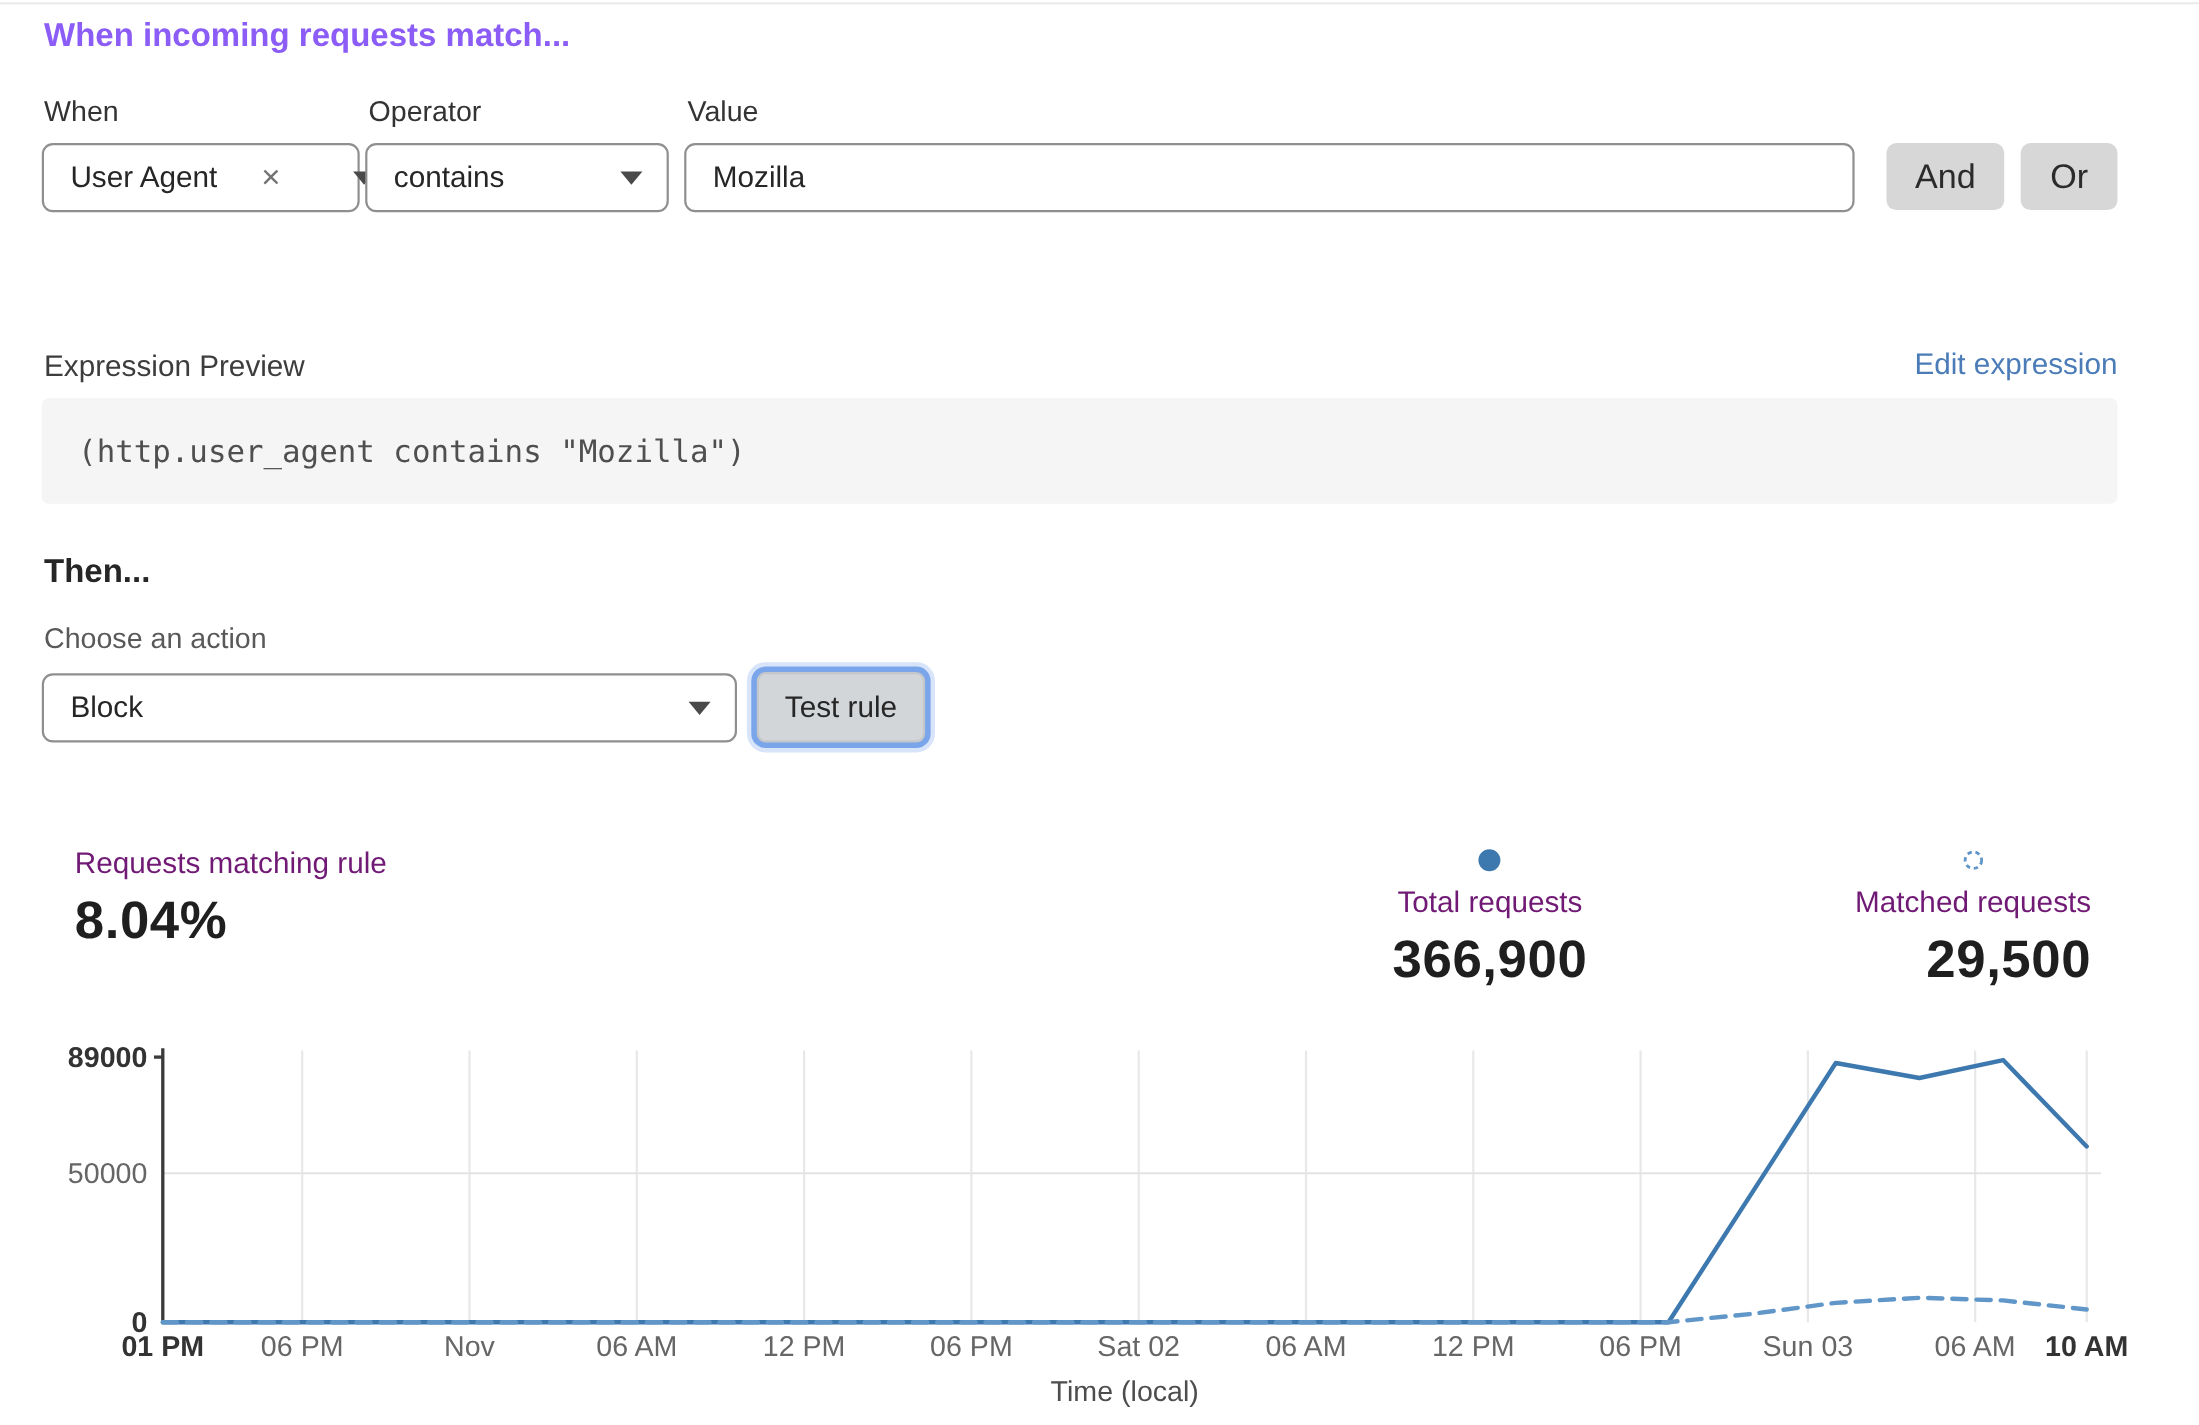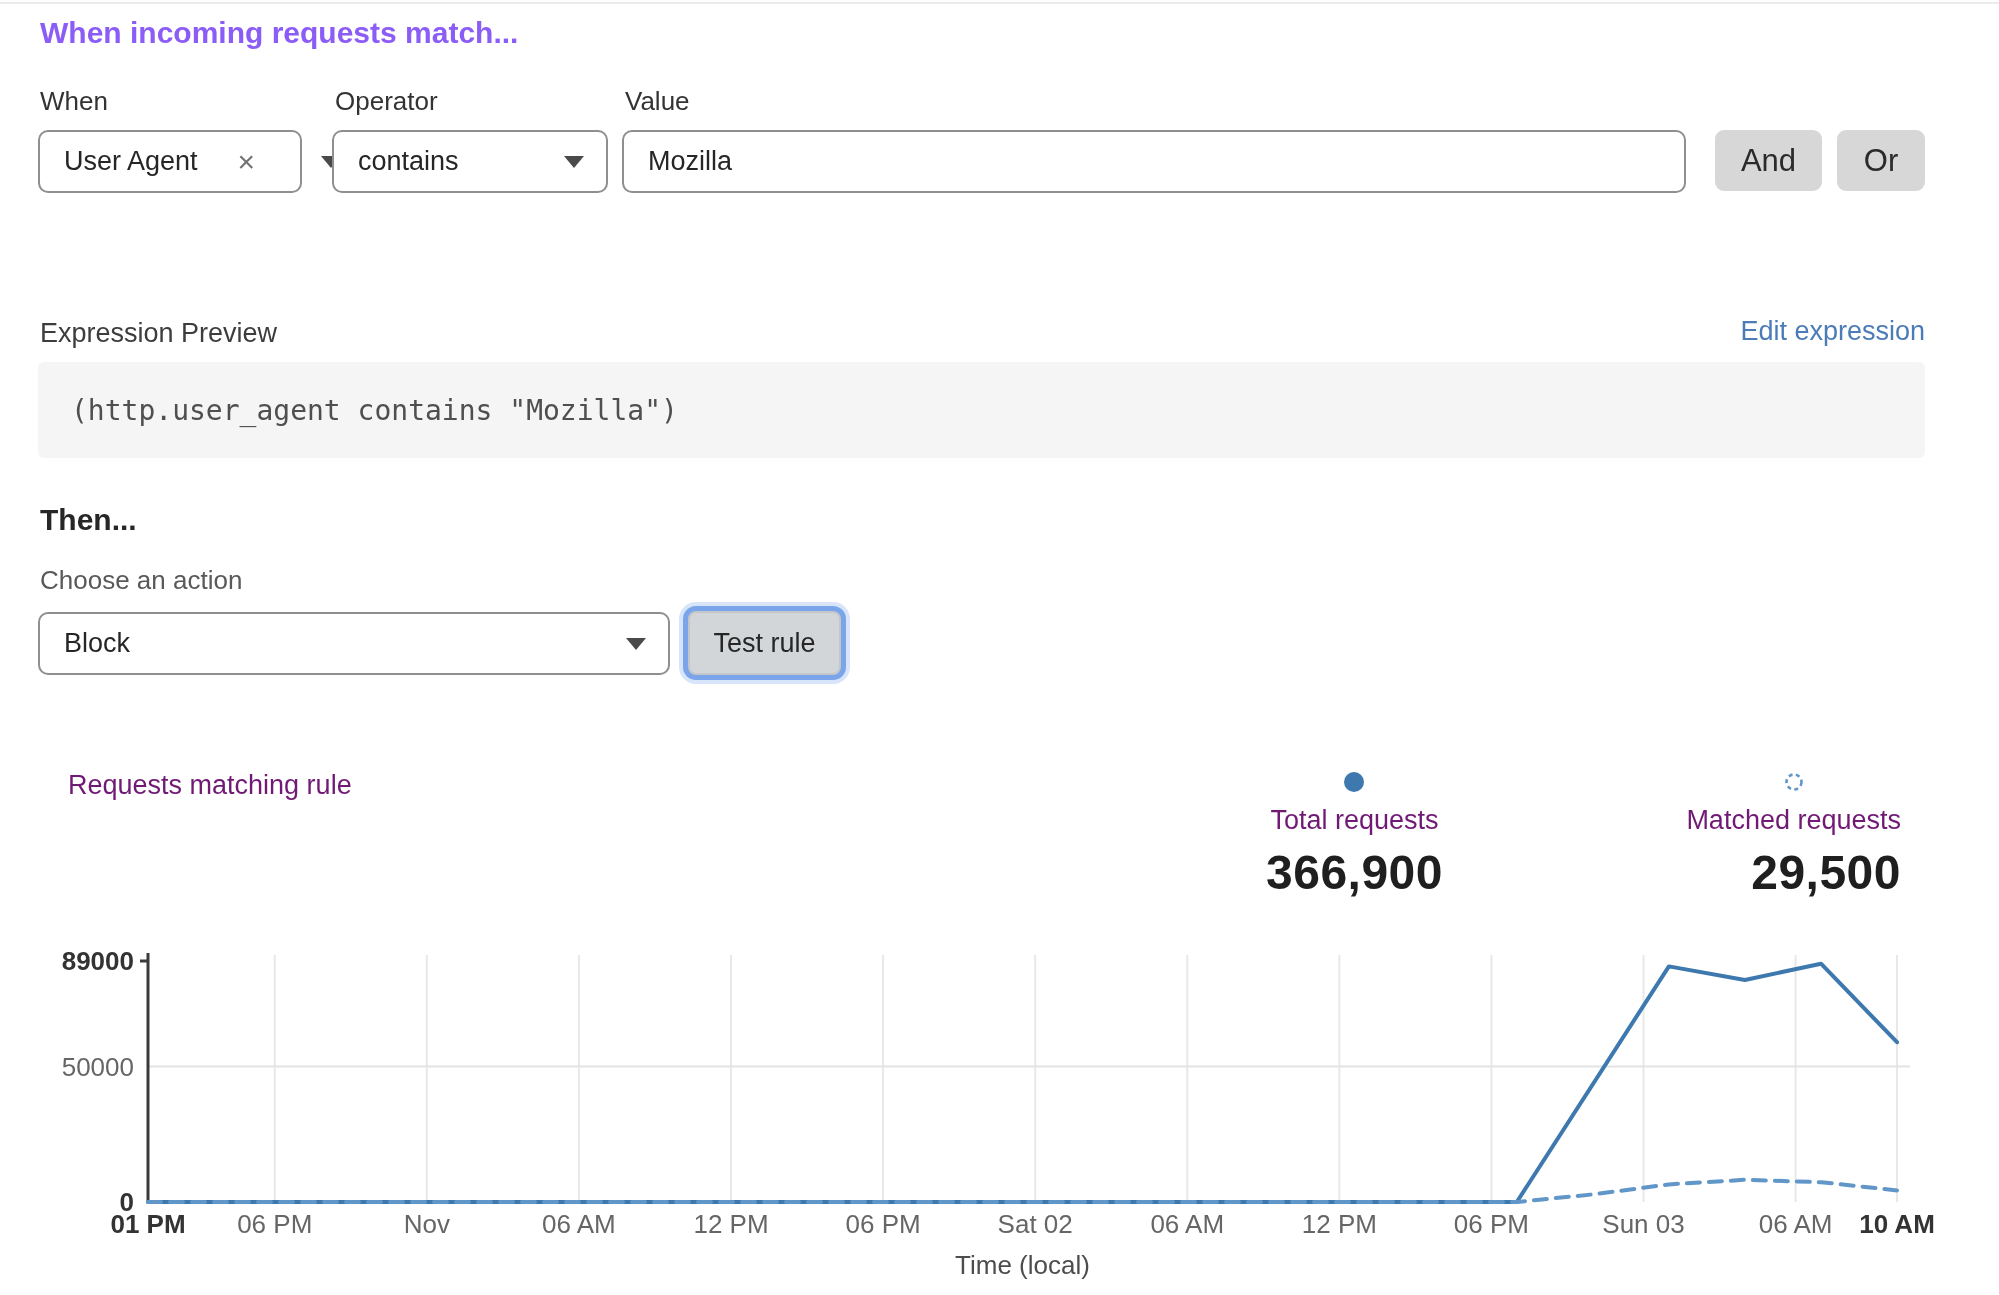--- a/index.html
+++ b/index.html
@@ -15,21 +15,21 @@
   .lbl-value{left:625px;}
 
   .select{
     position:absolute;box-sizing:border-box;height:63px;background:#fff;
     border:2px solid #8f8f8f;border-radius:10px;display:flex;align-items:center;
     padding:0 22px 0 24px;font-size:27px;color:#262626;cursor:pointer;
   }
   .select .select-text{flex:1;white-space:nowrap;}
   .caret{width:0;height:0;border-left:10px solid transparent;border-right:10px solid transparent;border-top:12px solid #4a4a4a;flex:none;}
   .clear-x{font-size:30px;color:#737373;margin-right:26px;line-height:1;flex:none;cursor:pointer;}
-  .field-select{left:38px;top:130px;width:264px;gap:40px;}
+  .field-select{left:38px;top:130px;width:289px;gap:40px;}
   .operator-select{left:332px;top:130px;width:276px;}
   .action-select{left:38px;top:612px;width:632px;}
 
   .value-input{
     position:absolute;left:622px;top:130px;width:1064px;height:63px;box-sizing:border-box;
     border:2px solid #8f8f8f;border-radius:10px;padding:0 24px;font-size:27px;color:#262626;
     font-family:"Liberation Sans","DejaVu Sans",sans-serif;outline:none;background:#fff;
   }
   .pill{
     position:absolute;top:130px;height:61px;border:none;border-radius:9px;background:#d7d7d7;
@@ -107,20 +107,21 @@
 
   <div class="select action-select">
     <span class="select-text">Block</span>
     <span class="caret"></span>
   </div>
 
   <button class="test-rule">Test rule</button>
 
   <div class="stat-left">
     <div class="stat-label">Requests matching rule</div>
+    <div class="stat-value">8.04%</div>
   </div>
 
   <div class="stat-right stat-total">
     <div class="legend-row">
       <span class="legend-dot" style="background: rgb(61, 121, 174);"></span>
       <span class="stat-label">Total requests</span>
     </div>
     <div class="stat-value">366,900</div>
   </div>
 

